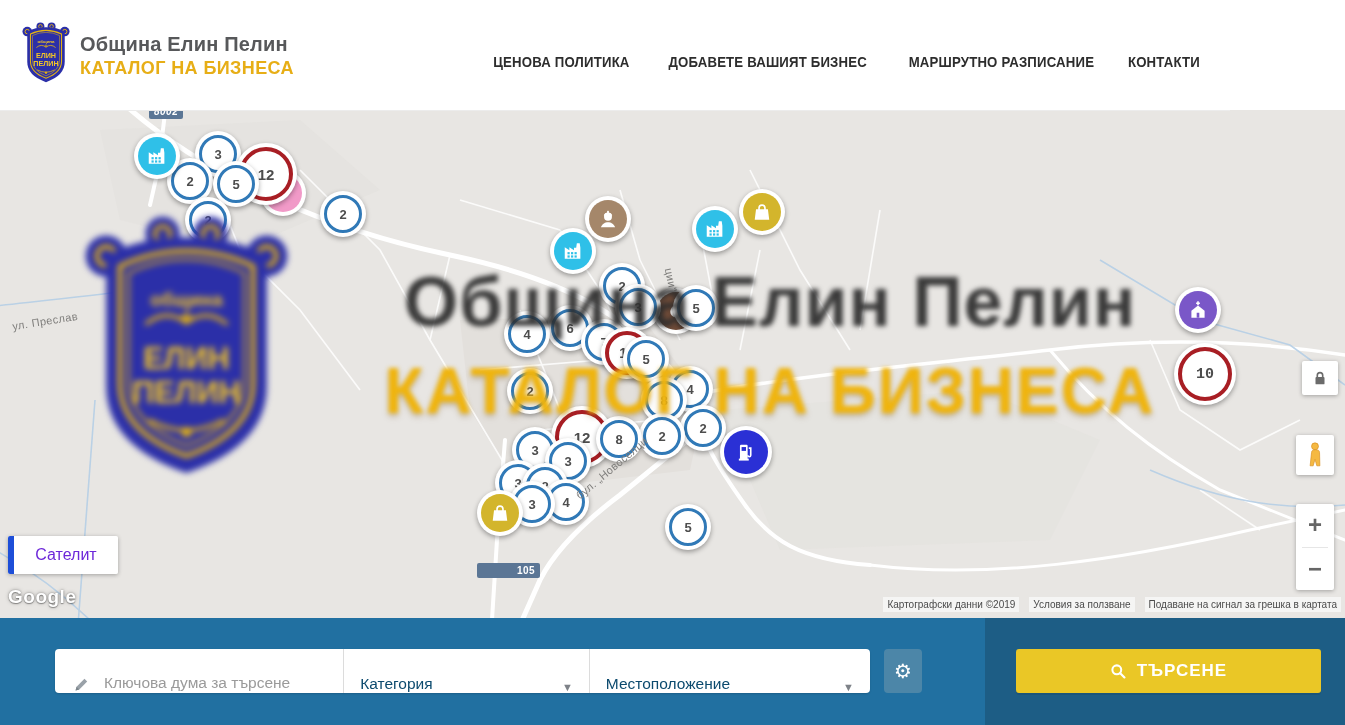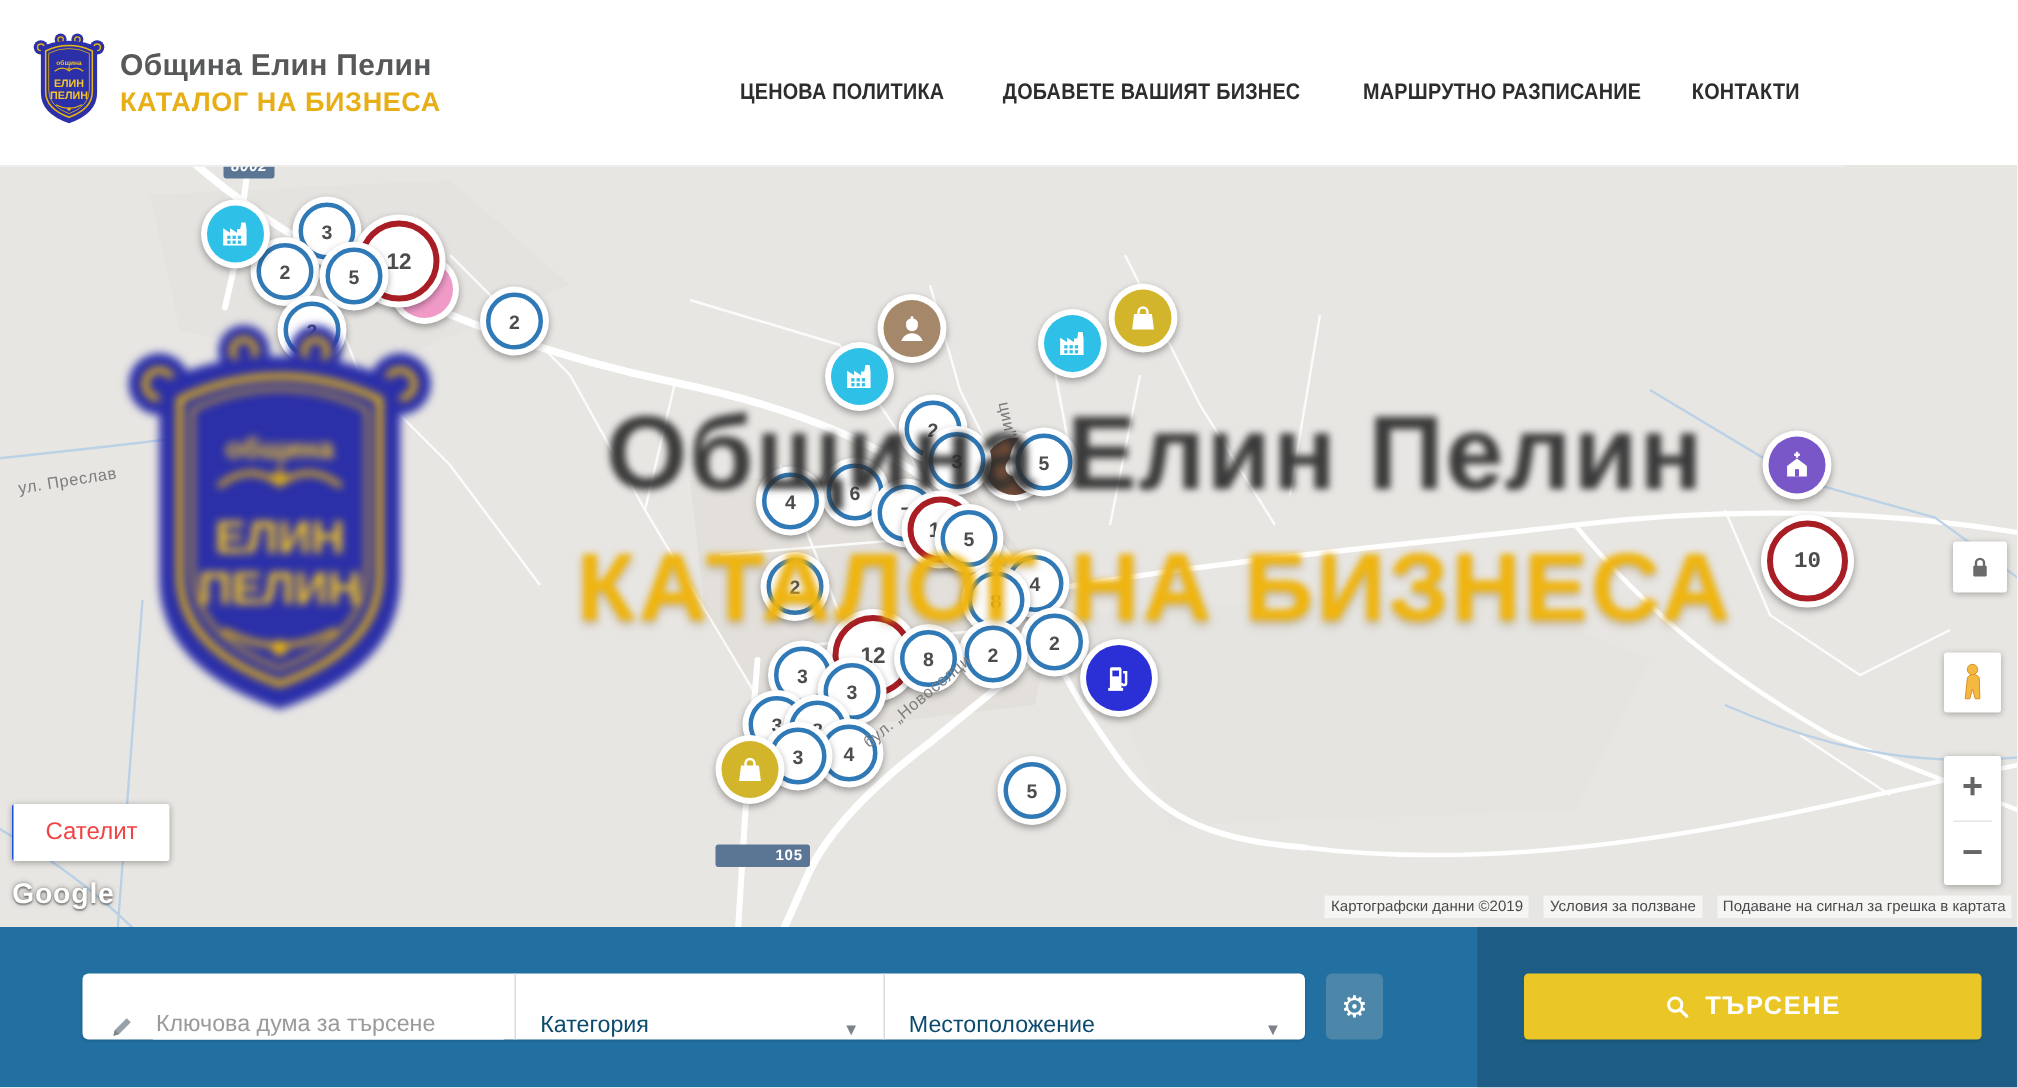--- a/index.html
+++ b/index.html
@@ -46,21 +46,21 @@
             letter-spacing:1px;white-space:nowrap;}
   .wm-line2{position:absolute;left:335px;top:244px;width:870px;text-align:center;
             font-size:64px;font-weight:bold;color:#efb40e;filter:blur(2px);letter-spacing:2px;
             text-shadow:0 3px 5px rgba(110,70,0,.35);white-space:nowrap;}
 
   
   .maptype{position:absolute;left:8px;top:426px;display:flex;z-index:10;
            box-shadow:0 1px 4px rgba(0,0,0,.3);border-radius:2px;overflow:hidden;}
   .maptype .btn{background:#fff;height:38px;display:flex;align-items:center;justify-content:center;
                 font-size:16px;cursor:pointer;}
-  .maptype .btn.sat{width:104px;color:#ef4444;border-left:1px solid #1d4ed8;}
+  .maptype .btn.sat{width:104px;color:#6d28d9;border-left:6px solid #1d4ed8;}
   .google-logo{position:absolute;left:8px;top:476px;font-size:19px;font-weight:bold;color:#fff;z-index:10;
                letter-spacing:.5px;text-shadow:0 0 2px rgba(0,0,0,.35),0 0 4px rgba(0,0,0,.25),0 1px 1px rgba(0,0,0,.3);}
   .attribution{position:absolute;right:4px;top:487px;display:flex;gap:10px;z-index:10;}
   .attribution span{font-size:10px;color:#4a4a4a;background:rgba(248,248,248,.78);padding:2px 4px;}
   .ctrl{position:absolute;background:#fff;box-shadow:0 1px 4px rgba(0,0,0,.3);border-radius:2px;z-index:10;
         display:flex;align-items:center;justify-content:center;cursor:pointer;}
   .ctrl.lock{left:1302px;top:251px;width:36px;height:34px;}
   .ctrl.pegman{left:1296px;top:325px;width:38px;height:40px;}
   .zoomctl{position:absolute;left:1296px;top:394px;width:38px;height:86px;background:#fff;
            box-shadow:0 1px 4px rgba(0,0,0,.3);border-radius:2px;z-index:10;display:flex;flex-direction:column;}

